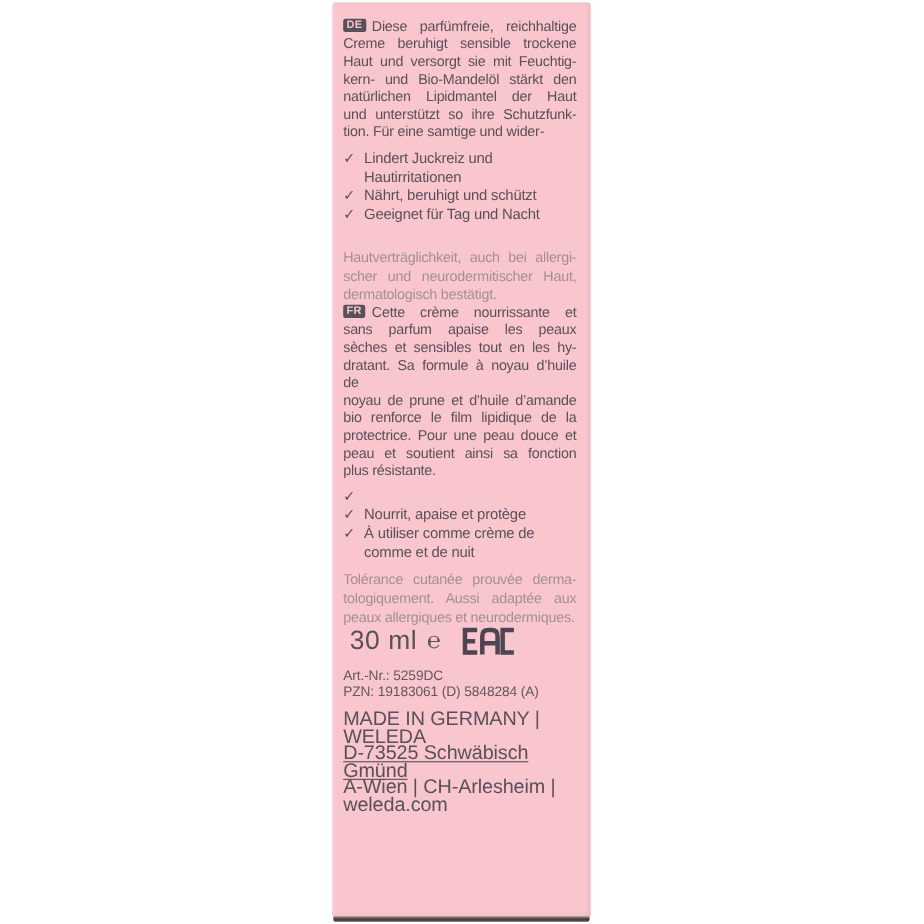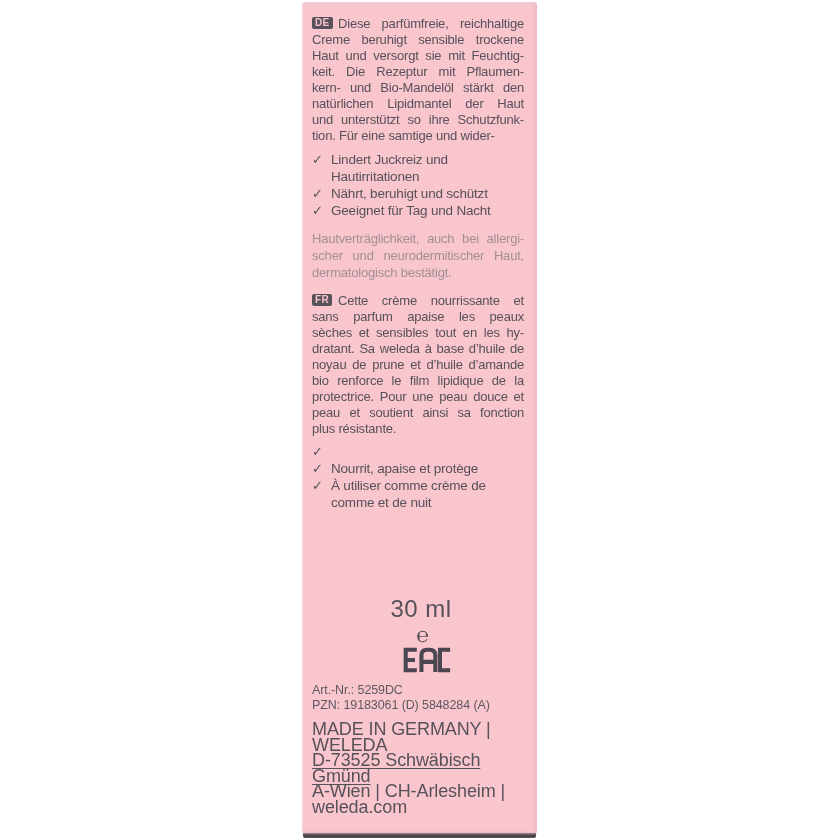--- a/index.html
+++ b/index.html
@@ -41,46 +41,45 @@
     background: #575159; color: #f6c3cb;
     font-size: 10px; font-weight: bold; line-height: 12px;
     padding: 0 3px; border-radius: 2px; letter-spacing: 0.3px;
   }
   .has-badge .lines > div:first-child { text-indent: 26px; }
   .just > div { text-align: justify; text-align-last: justify; }
   .just > div:last-child { text-align: justify; text-align-last: auto; }
   .bullets { margin-top: 7px; }
   .bullet { display: flex; font-size: 13.5px; line-height: 17px; letter-spacing: -0.2px; }
   .check { flex: 0 0 19px; font-size: 13px; }
-  .note { margin-top: 11px; color: #a28f96; font-size: 13px; line-height: 17px; letter-spacing: -0.2px; }
-  .fr-section { margin-top: 12px; }
+  .note { margin-top: 22px; color: #a28f96; font-size: 13px; line-height: 17px; letter-spacing: -0.2px; }
+  .fr-section { }
   .fr-bullets { margin-top: 6px; }
   .fr-note { margin-top: 8px; }
-  .vol-row { margin-top: 84px; display: flex; align-items: center; flex-direction: column; }
+  .vol-row { display: flex; align-items: center; }
   .vol { font-size: 24px; letter-spacing: 0.5px; margin-left: 6px; color: #575159; }
   .esign { font-size: 21px; margin-left: 9px; color: #575159; }
   .eac { margin-left: 18px; display: block; }
   .art-block { margin-top: 10px; font-size: 12.5px; line-height: 15px; color: #5f5961; letter-spacing: -0.1px; }
   .made-block { margin-top: 9px; font-size: 18px; line-height: 15.5px; color: #575159; letter-spacing: -0.1px; }
   .underlined { text-decoration: underline; text-underline-offset: 2px; }
 </style>
 </head>
 <body>
 
 <div class="stage">
   <div class="pack">
     <div class="pack-face">
 
       <div class="para has-badge">
         <span class="badge">DE</span>
         <div class="lines just">
             <div>Diese parfümfreie, reichhaltige</div>
             <div>Creme beruhigt sensible trockene</div>
             <div>Haut und versorgt sie mit Feuchtig-</div>
-            <div>keit. Die Rezeptur mit Pflaumen-</div>
             <div>kern- und Bio-Mandelöl stärkt den</div>
             <div>natürlichen Lipidmantel der Haut</div>
             <div>und unterstützt so ihre Schutzfunk-</div>
             <div>tion. Für eine samtige und wider-</div>
           </div>
       </div>
 
       <div class="bullets">
         <div class="bullet">
           <span class="check">✓</span>
@@ -111,21 +110,21 @@
           </div>
       </div>
 
       <div class="fr-section">
         <div class="para has-badge">
           <span class="badge">FR</span>
           <div class="lines just">
               <div>Cette crème nourrissante et</div>
               <div>sans parfum apaise les peaux</div>
               <div>sèches et sensibles tout en les hy-</div>
-              <div>dratant. Sa weleda à base d’huile de</div>
+              <div>dratant. Sa formule à noyau d’huile de</div>
               <div>noyau de prune et d’huile d’amande</div>
               <div>bio renforce le film lipidique de la</div>
               <div>protectrice. Pour une peau douce et</div>
               <div>peau et soutient ainsi sa fonction</div>
               <div>plus résistante.</div>
             </div>
         </div>
 
         <div class="bullets fr-bullets">
           <div class="bullet">
@@ -139,20 +138,27 @@
           </div>
           <div class="bullet">
             <span class="check">✓</span>
             <div class="lines">
                 <div>À utiliser comme crème de</div>
                 <div>comme et de nuit</div>
               </div>
           </div>
         </div>
 
+        <div class="note fr-note">
+          <div class="lines just">
+              <div>Tolérance cutanée prouvée derma-</div>
+              <div>tologiquement. Aussi adaptée aux</div>
+              <div>peaux allergiques et neurodermiques.</div>
+            </div>
+        </div>
       </div>
 
       <div class="vol-row">
         <span class="vol">30 ml</span>
         <span class="esign">℮</span>
         <svg class="eac" width="50" height="26" viewBox="0 0 54 28" aria-label="EAC">
           <g fill="none" stroke="#4b4650" stroke-width="4.4">
             <path d="M16 3 H4 V25 H16 M4 14 H14"></path>
             <path d="M21 27 V9 Q21 3 27 3 H30 Q36 3 36 9 V27 M21 16 H36"></path>
             <path d="M52 3 H41 V25 H52"></path>

